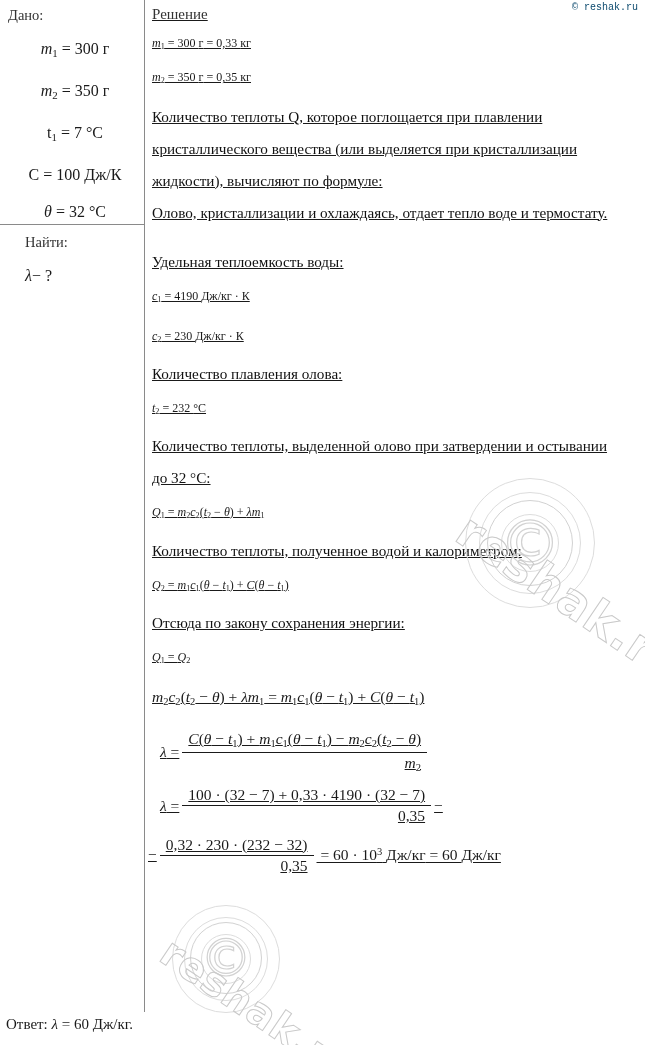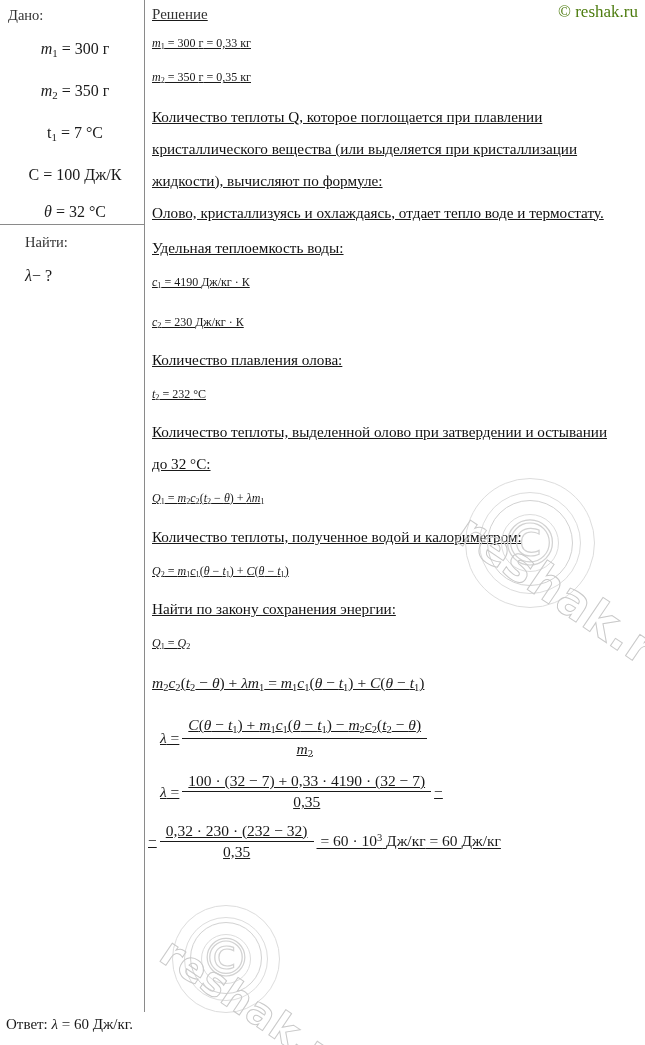--- a/index.html
+++ b/index.html
@@ -28,28 +28,28 @@
   .txt{font-size:15.2px;line-height:32px;color:#111;}
   .eq{font-size:12px;line-height:36px;white-space:nowrap;}
 
   
   i.v{font-style:italic;}
   .subn{font-size:0.68em;vertical-align:-0.28em;font-style:normal;}
   .sup{font-size:0.68em;vertical-align:0.52em;font-style:normal;}
   .up{font-style:normal;}
 
   
-  .frac{display:inline-block;vertical-align:middle;text-align:center;margin:0 3px;}
+  .frac{display:inline-block;vertical-align:middle;text-align:right;margin:0 3px;}
   .frac .num{display:block;padding:0 6px 1px 6px;line-height:1.18;}
   .frac .den{display:block;padding:1px 6px 0 6px;line-height:1.18;border-top:1.3px solid #1a1a1a;}
   .fline{display:flex;align-items:center;font-size:15.5px;white-space:nowrap;}
 
   
-  .copy{position:absolute;right:7px;top:2px;font-size:17px;color:#4d7c0f;
-        font-family:Liberation Serif, serif;}
+  .copy{position:absolute;right:7px;top:2px;font-size:10px;color:#0c4a6e;
+        font-family:Liberation Mono, monospace;}
 
   
   .answer{position:absolute;left:6px;top:1016px;font-size:15px;white-space:nowrap;}
 
   
   .wm{position:absolute;pointer-events:none;user-select:none;}
   .wm-text{
     font-family:"DejaVu Sans","Liberation Sans",sans-serif;
     font-weight:700;color:transparent;
     -webkit-text-stroke:1px #c9c9c9;
@@ -118,23 +118,23 @@
     <div class="eq" style="line-height:31px;">
       <i class="v">m</i><span class="subn">1</span> = 300 <span class="up">г</span> = 0,33 <span class="up">кг</span>
     </div>
     <div class="eq" style="line-height:31px;">
       <i class="v">m</i><span class="subn">2</span> = 350 <span class="up">г</span> = 0,35 <span class="up">кг</span>
     </div>
 
     <div class="txt" style="margin-top:4px;">Количество теплоты Q, которое поглощается при плавлении кристаллического вещества (или выделяется при кристаллизации жидкости), вычисляют по формуле:</div>
 
 
-    <div class="txt">Олово, кристаллизуясь и охлаждаясь, отдает тепло воде и термостату.</div>
-
-    <div class="txt" style="margin-top:3px;">Удельная теплоемкость воды:</div>
+    <div class="txt">Олово, кристаллизации и охлаждаясь, отдает тепло воде и термостату.</div>
+
+    <div class="txt" style="margin-top:17px;">Удельная теплоемкость воды:</div>
     <div class="eq">
       <i class="v">c</i><span class="subn">1</span> = 4190 <span class="up">Дж/кг · К</span>
     </div>
 
     <div class="eq">
       <i class="v">c</i><span class="subn">2</span> = 230 <span class="up">Дж/кг · К</span>
     </div>
 
     <div class="txt">Количество плавления олова:</div>
     <div class="eq">
@@ -144,21 +144,21 @@
     <div class="txt">Количество теплоты, выделенной олово при затвердении и остывании до 32 °C:</div>
     <div class="eq">
       <i class="v">Q</i><span class="subn">1</span> = <i class="v">m</i><span class="subn">2</span><i class="v">c</i><span class="subn">2</span>(<i class="v">t</i><span class="subn">2</span> − <i class="v">θ</i>) + <i class="v">λm</i><span class="subn">1</span>
     </div>
 
     <div class="txt">Количество теплоты, полученное водой и калориметром:</div>
     <div class="eq">
       <i class="v">Q</i><span class="subn">2</span> = <i class="v">m</i><span class="subn">1</span><i class="v">c</i><span class="subn">1</span>(<i class="v">θ</i> − <i class="v">t</i><span class="subn">1</span>) + <i class="v">C</i>(<i class="v">θ</i> − <i class="v">t</i><span class="subn">1</span>)
     </div>
 
-    <div class="txt">Найти по закону сохранения энергии:</div>
+    <div class="txt">Отсюда по закону сохранения энергии:</div>
     <div class="eq">
       <i class="v">Q</i><span class="subn">1</span> = <i class="v">Q</i><span class="subn">2</span>
     </div>
 
     <div class="eq" style="font-size:15.5px;">
       <i class="v">m</i><span class="subn">2</span><i class="v">c</i><span class="subn">2</span>(<i class="v">t</i><span class="subn">2</span> − <i class="v">θ</i>) + <i class="v">λm</i><span class="subn">1</span> = <i class="v">m</i><span class="subn">1</span><i class="v">c</i><span class="subn">1</span>(<i class="v">θ</i> − <i class="v">t</i><span class="subn">1</span>) + <i class="v">C</i>(<i class="v">θ</i> − <i class="v">t</i><span class="subn">1</span>)
     </div>
 
     <div class="fline" style="margin-top:10px;margin-left:8px;">
       <span><i class="v">λ</i>&nbsp;=</span>

